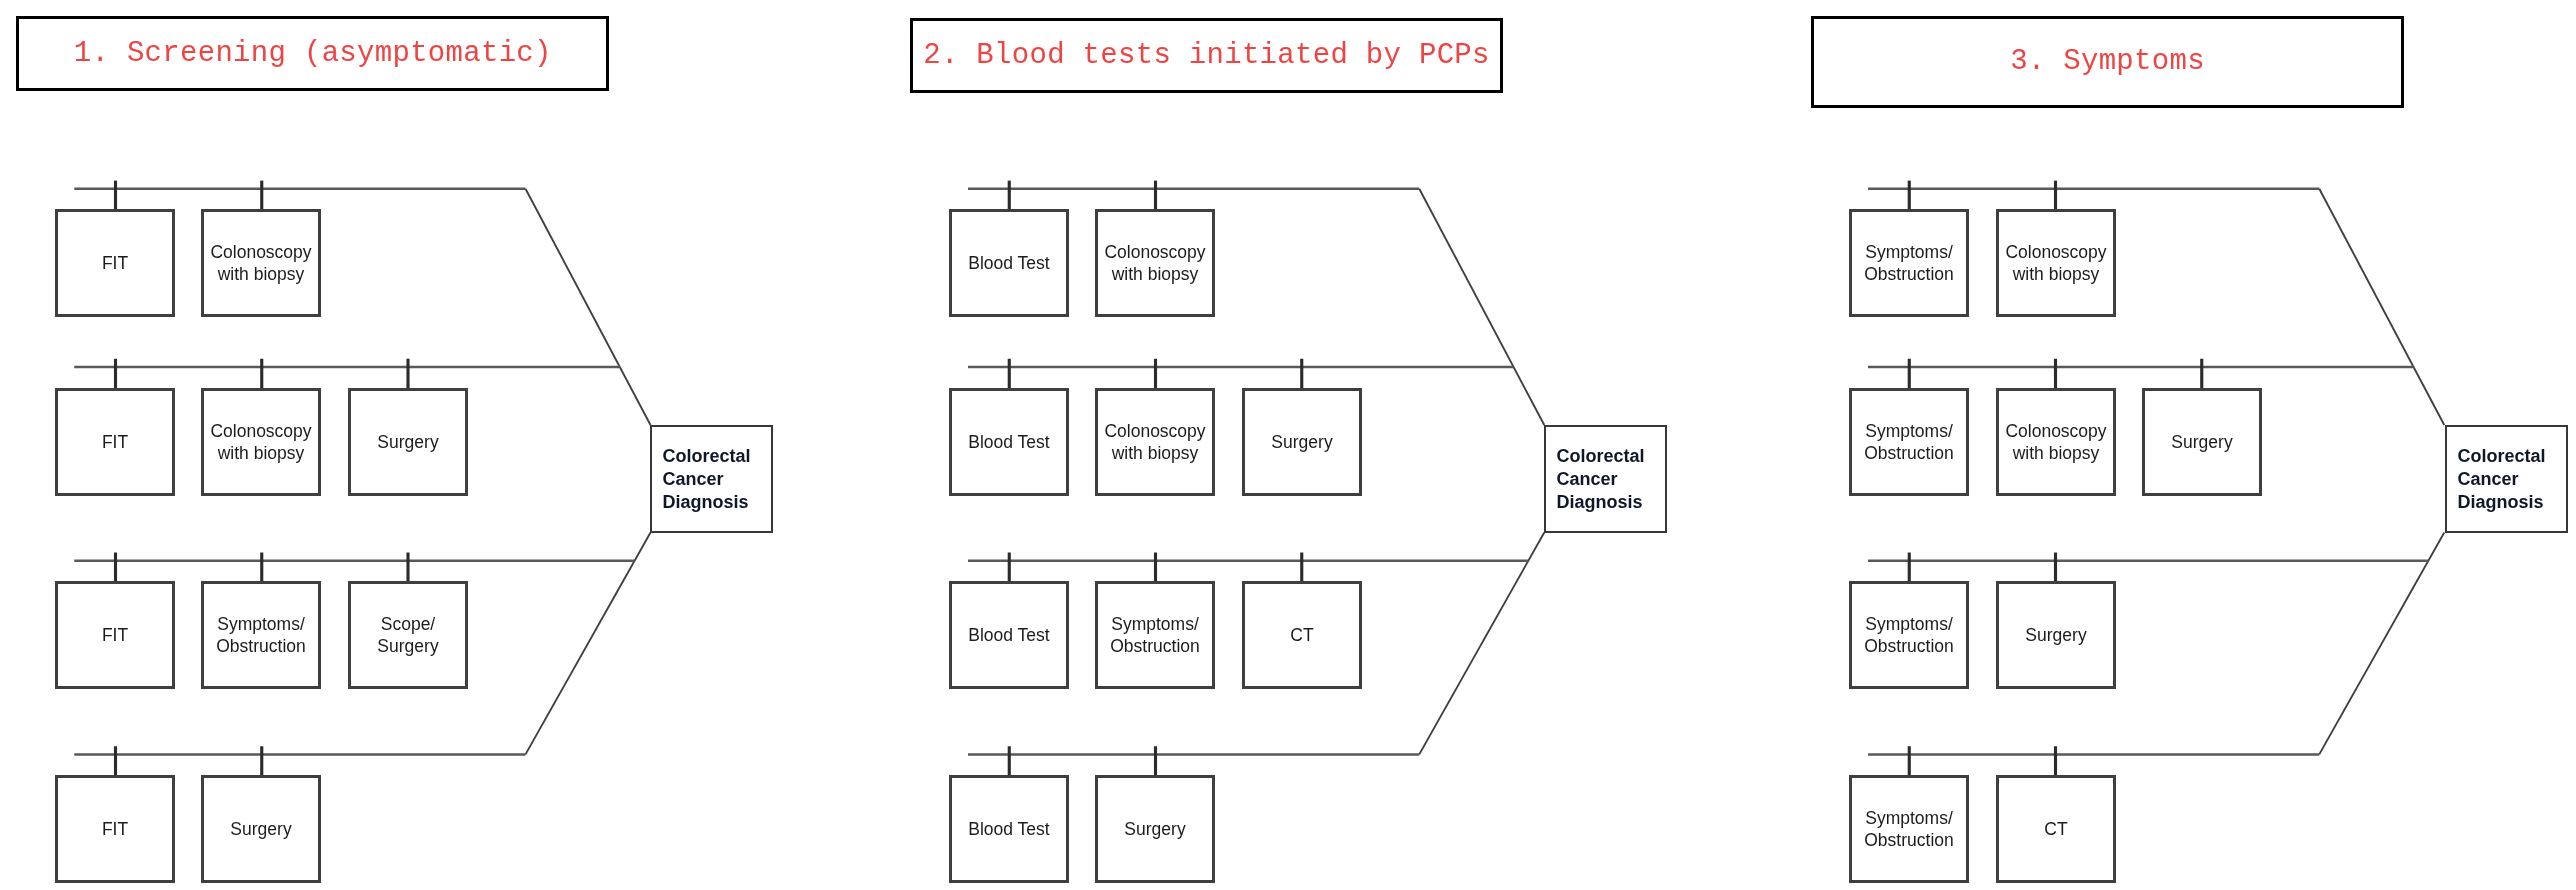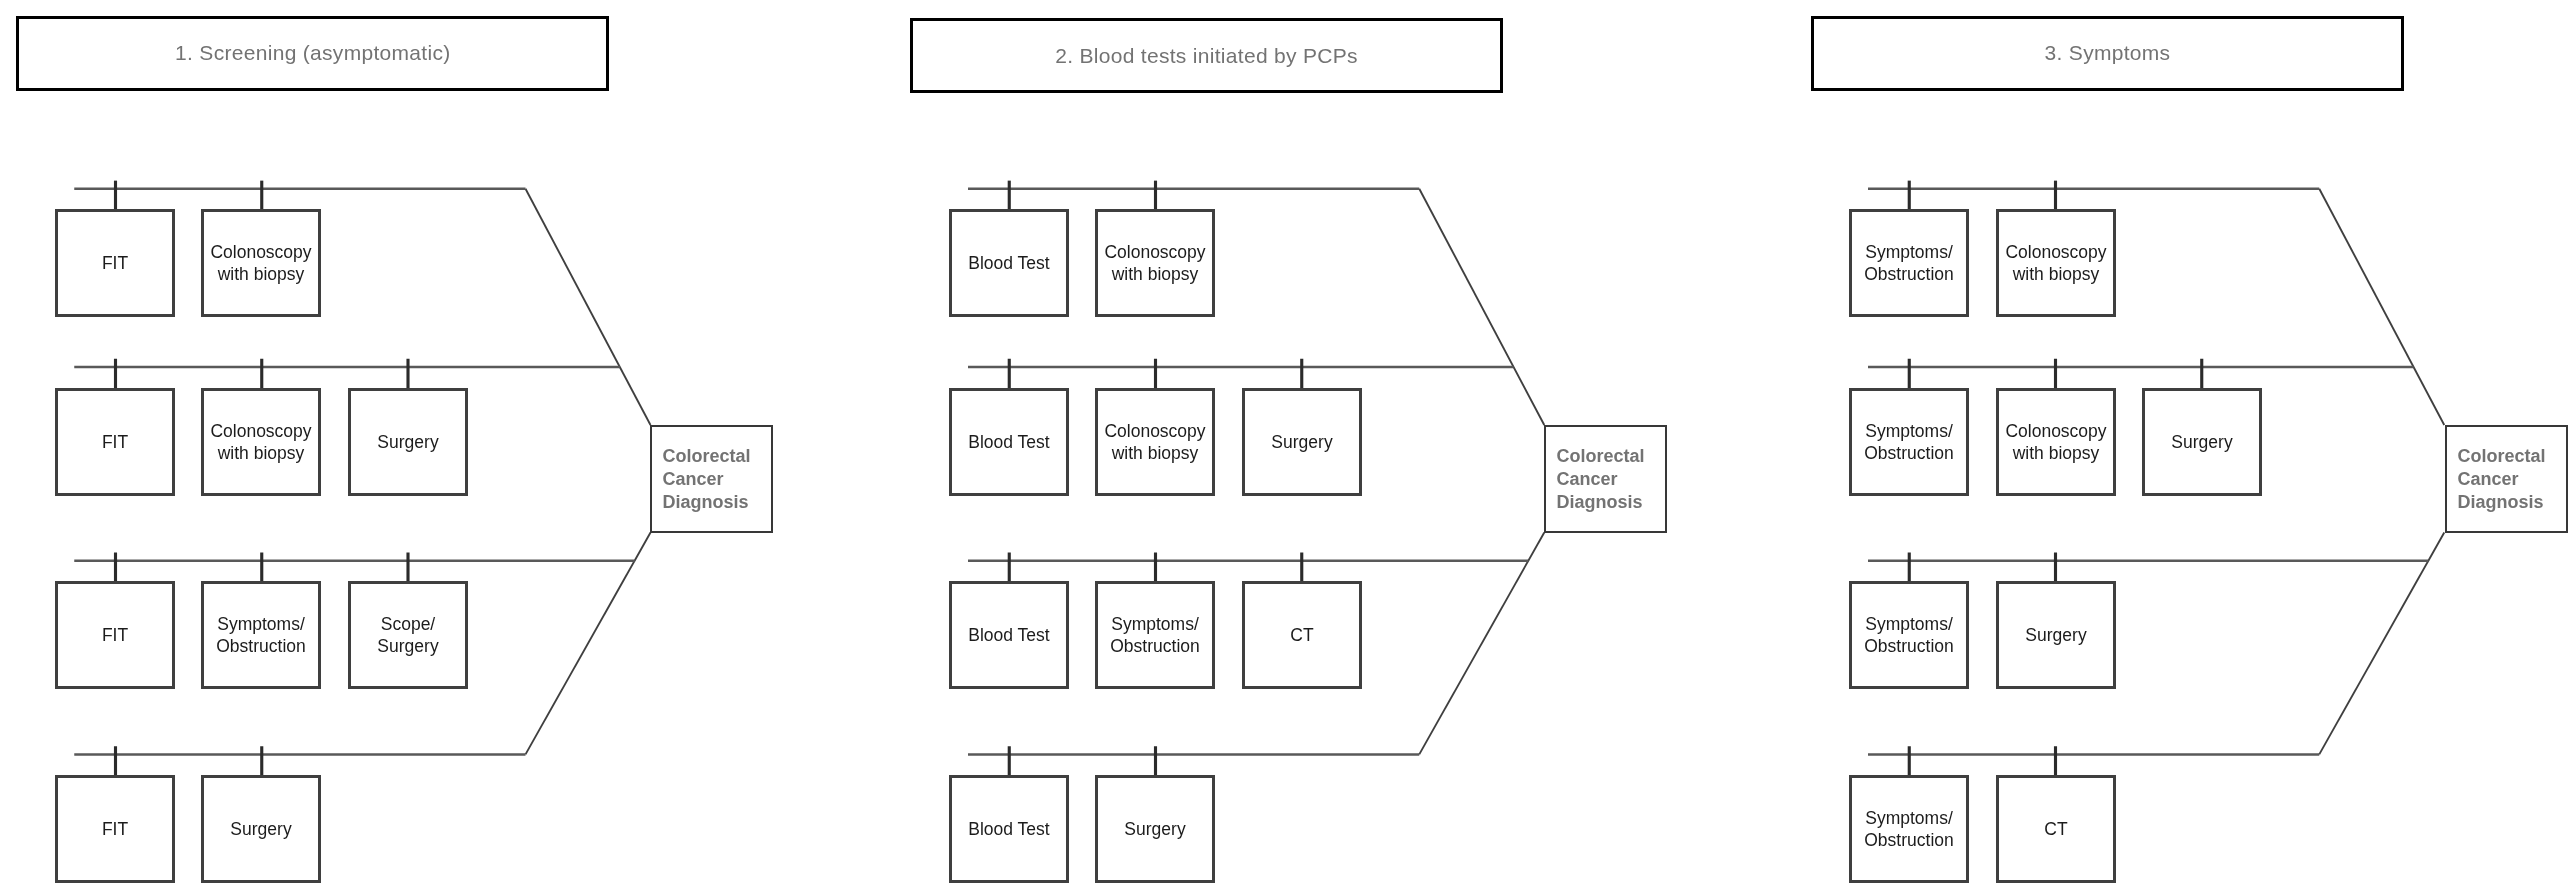--- a/index.html
+++ b/index.html
@@ -18,23 +18,24 @@
   }
   .title-box {
     position: absolute;
     box-sizing: border-box;
     border: 3.1px solid #000000;
     background: #ffffff;
     display: flex;
     align-items: center;
     justify-content: center;
     text-align: center;
-    font-size: 21px;
-    color: #737373;
+    font-size: 29px;
+    color: #ef4444;
     letter-spacing: 0.3px;
+    font-family: Liberation Mono, monospace;
   }
   .step-box {
     position: absolute;
     box-sizing: border-box;
     border: 3.1px solid #3f3f3f;
     background: #ffffff;
     display: flex;
     flex-direction: column;
     align-items: center;
     justify-content: center;
@@ -51,21 +52,21 @@
     background: #ffffff;
     display: flex;
     flex-direction: column;
     justify-content: center;
     align-items: flex-start;
     text-align: left;
     padding-left: 10.6px;
     font-size: 18px;
     line-height: 23px;
     font-weight: 700;
-    color: #737373;
+    color: #0f172a;
   }
   .step-box span, .diagnosis-box span, .title-box span { display: block; }
 </style>
 </head>
 <body>
 
 <div id="stage">
   <svg id="lines-layer" viewBox="0 0 4120 1424" xmlns="http://www.w3.org/2000/svg">
       <line x1="840" y1="302" x2="1040" y2="680" stroke="#3f3f3f" stroke-width="3"></line>
       <line x1="1040" y1="852" x2="840" y2="1207" stroke="#3f3f3f" stroke-width="3"></line>
@@ -197,21 +198,21 @@
       <div class="step-box" style="left: 1095px; top: 775px; width: 120px; height: 108px;">
         <span>Surgery</span>
       </div>
       <div class="diagnosis-box" style="left: 1544px; top: 425px; width: 123px; height: 108px;">
         <span>Colorectal</span>
         <span>Cancer</span>
         <span>Diagnosis</span>
       </div>
     </div>
     <div class="" style="position: absolute; left: 0px; top: 0px;">
-      <div class="title-box" style="left: 1811px; top: 15.6px; width: 593px; height: 75px;">
+      <div class="title-box" style="left: 1811px; top: 15.6px; width: 593px; height: 92px;">
         <span>3. Symptoms</span>
       </div>
       <div class="step-box" style="left: 1849px; top: 209px; width: 120px; height: 108px;">
         <span>Symptoms/</span>
         <span>Obstruction</span>
       </div>
       <div class="step-box" style="left: 1996px; top: 209px; width: 120px; height: 108px;">
         <span>Colonoscopy</span>
         <span>with biopsy</span>
       </div>

